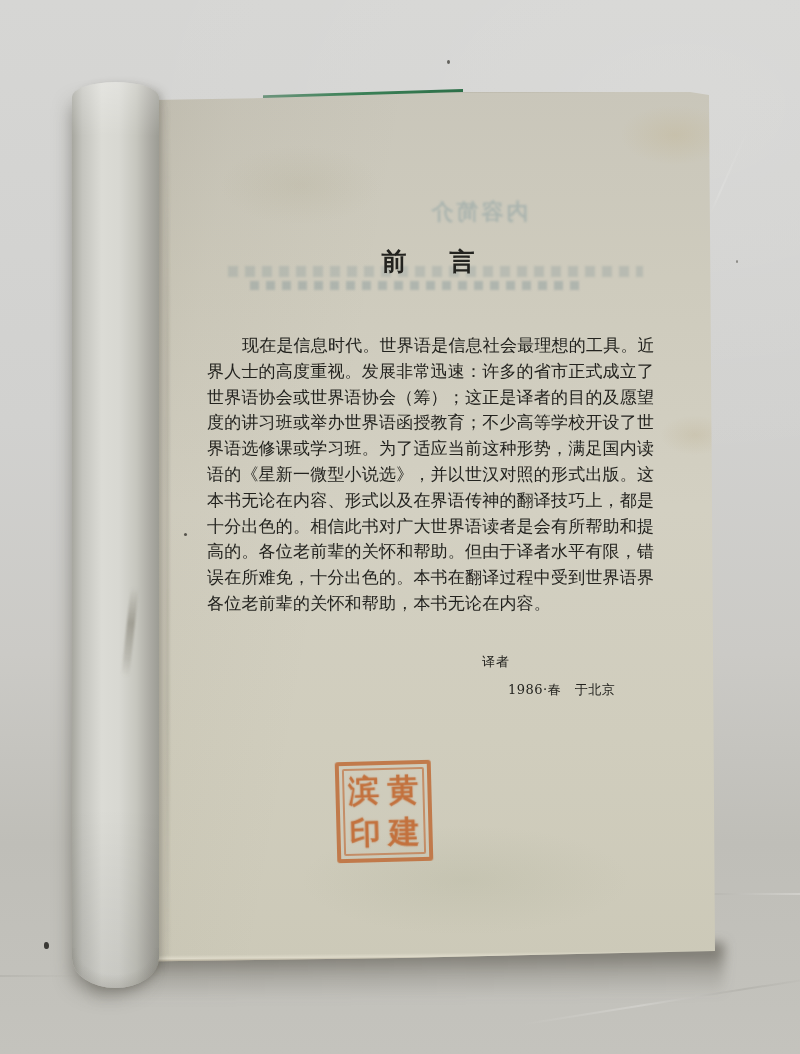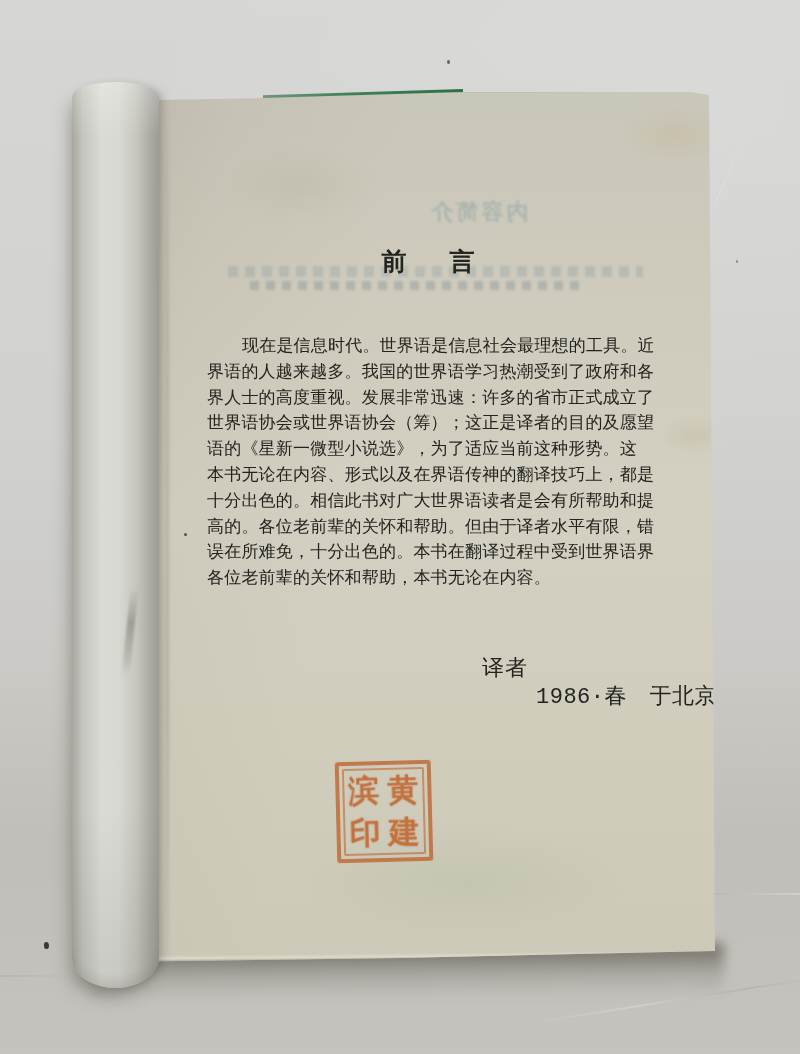--- a/index.html
+++ b/index.html
@@ -89,23 +89,23 @@
   .pre-title{
     position:absolute;left:107px;top:160px;width:442px;text-align:center;
     font-size:25px;font-weight:bold;letter-spacing:9px;text-indent:9px;
   }
   .bodytext{
     position:absolute;left:107px;top:205px;width:452px;
     font-size:17px;line-height:25.8px;letter-spacing:.2px;margin-top:43px;
   }
   .bodytext .line{white-space:nowrap;}
   .bodytext .line.indent{text-indent:35px;}
-  .sig{position:absolute;font-size:22px;letter-spacing:1px;font-family:Liberation Mono, monospace;}
+  .sig{position:absolute;font-size:13px;letter-spacing:1px;}
   .sig-author{left:382px;top:568px;}
-  .sig-date{left:436px;top:596px;letter-spacing:.5px;}
+  .sig-date{left:408px;top:596px;letter-spacing:.5px;}
 
   
   .seal{
     position:absolute;left:236px;top:676px;width:96px;height:101px;
     transform:rotate(-1.5deg);
     border:4px solid rgba(191,110,59,.88);
     box-sizing:border-box;border-radius:3px;
     filter:blur(.3px);
   }
   .seal-inner{
@@ -172,24 +172,25 @@
     <div class="page-fleck"></div>
 
     <div class="ghost-title">内容简介</div>
     <div class="ghost-line ghost-line-1"></div>
     <div class="ghost-line ghost-line-2"></div>
 
     <div class="print pre-title">前　言</div>
 
     <div class="print bodytext">
       <div class="line indent">现在是信息时代。世界语是信息社会最理想的工具。近</div>
-      <div class="line">界语的人越来越多。我国的世界语学习热潮受到了政府和各</div>
       <div class="line">界人士的高度重视。发展非常迅速：许多的省市正式成立了</div>
       <div class="line">世界语协会或世界语协会（筹）；这正是译者的目的及愿望</div>
-      <div class="line">语的《星新一微型小说选》，为了适应当前这种形势。这</div>
+      <div class="line">度的讲习班或举办世界语函授教育；不少高等学校开设了世</div>
+      <div class="line">界语选修课或学习班。为了适应当前这种形势，满足国内读</div>
+      <div class="line">语的《星新一微型小说选》，并以世汉对照的形式出版。这</div>
       <div class="line">本书无论在内容、形式以及在界语传神的翻译技巧上，都是</div>
       <div class="line">十分出色的。相信此书对广大世界语读者是会有所帮助和提</div>
       <div class="line">高的。各位老前辈的关怀和帮助。但由于译者水平有限，错</div>
       <div class="line">误在所难免，十分出色的。本书在翻译过程中受到世界语界</div>
       <div class="line">各位老前辈的关怀和帮助，本书无论在内容。</div>
     </div>
 
     <div class="print sig sig-author">译者</div>
     <div class="print sig sig-date">1986·春　于北京</div>
 

